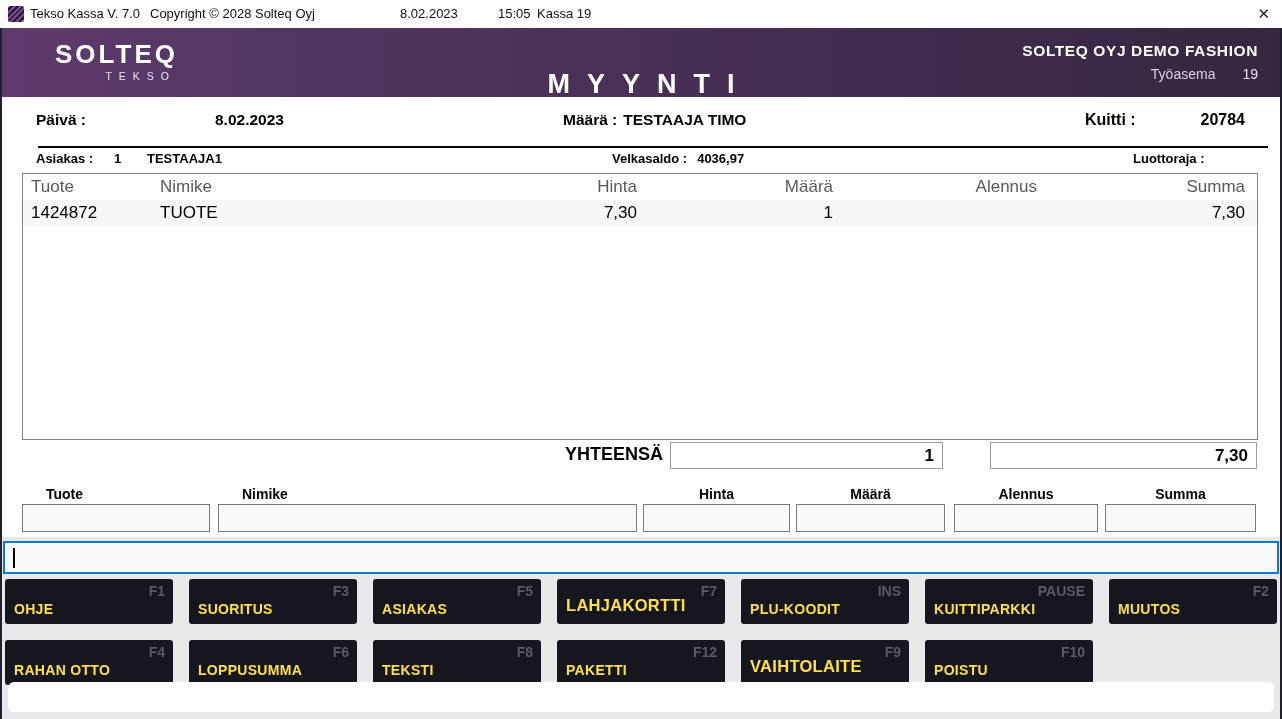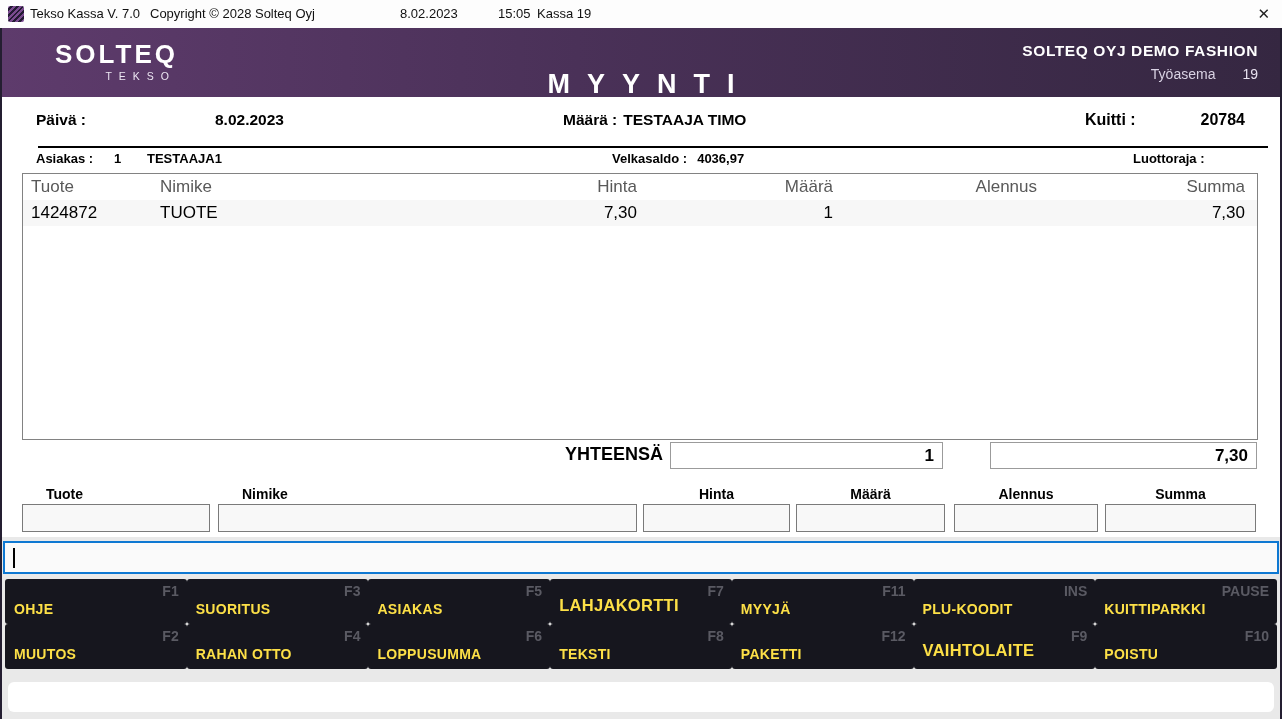--- a/index.html
+++ b/index.html
@@ -84,21 +84,21 @@
   .ei-summa{left:1105px;width:151px;}
 
   
   .lower-bg{position:absolute;left:0;top:537px;width:1282px;height:182px;background:#e9e9e9;}
 
   
   .cmd{position:absolute;left:3px;top:541px;width:1276px;height:33px;border:2px solid #0e78d2;background:#fafafa;box-sizing:border-box;}
   .caret{position:absolute;left:8px;top:5px;width:2px;height:20px;background:#000;}
 
   
-  .fnkeys{position:absolute;left:5px;top:579px;width:1272px;display:grid;grid-template-columns:repeat(7,1fr);gap:0;}
+  .fnkeys{position:absolute;left:5px;top:579px;width:1272px;display:grid;grid-template-columns:repeat(7,1fr);gap:16px;}
   .fn-btn{position:relative;height:45px;background:#16161e;border-radius:3px;cursor:pointer;}
   .fn-label{position:absolute;left:9px;bottom:7px;color:#fde047;font-weight:800;font-size:14px;letter-spacing:.3px;white-space:nowrap;}
   .fn-key{position:absolute;right:8px;top:4px;color:#5a5a63;font-weight:800;font-size:14px;}
   .fn-large .fn-label{font-size:16.5px;bottom:9px;}
 
   
   .bottom-bar{position:absolute;left:8px;top:682px;width:1266px;height:30px;background:#ffffff;border-radius:6px;}
 
   
   .edge{position:absolute;top:28px;bottom:0;width:2px;background:#241e31;z-index:60;}
@@ -202,24 +202,20 @@
       </div>
     <div class="fn-btn">
         <span class="fn-key">F5</span>
         <span class="fn-label">ASIAKAS</span>
       </div>
     <div class="fn-btn fn-large">
         <span class="fn-key">F7</span>
         <span class="fn-label">LAHJAKORTTI</span>
       </div>
     <div class="fn-btn">
-        <span class="fn-key">F11</span>
-        <span class="fn-label">MYYJÄ</span>
-      </div>
-    <div class="fn-btn">
         <span class="fn-key">INS</span>
         <span class="fn-label">PLU-KOODIT</span>
       </div>
     <div class="fn-btn">
         <span class="fn-key">PAUSE</span>
         <span class="fn-label">KUITTIPARKKI</span>
       </div>
 
     <div class="fn-btn">
         <span class="fn-key">F2</span>

